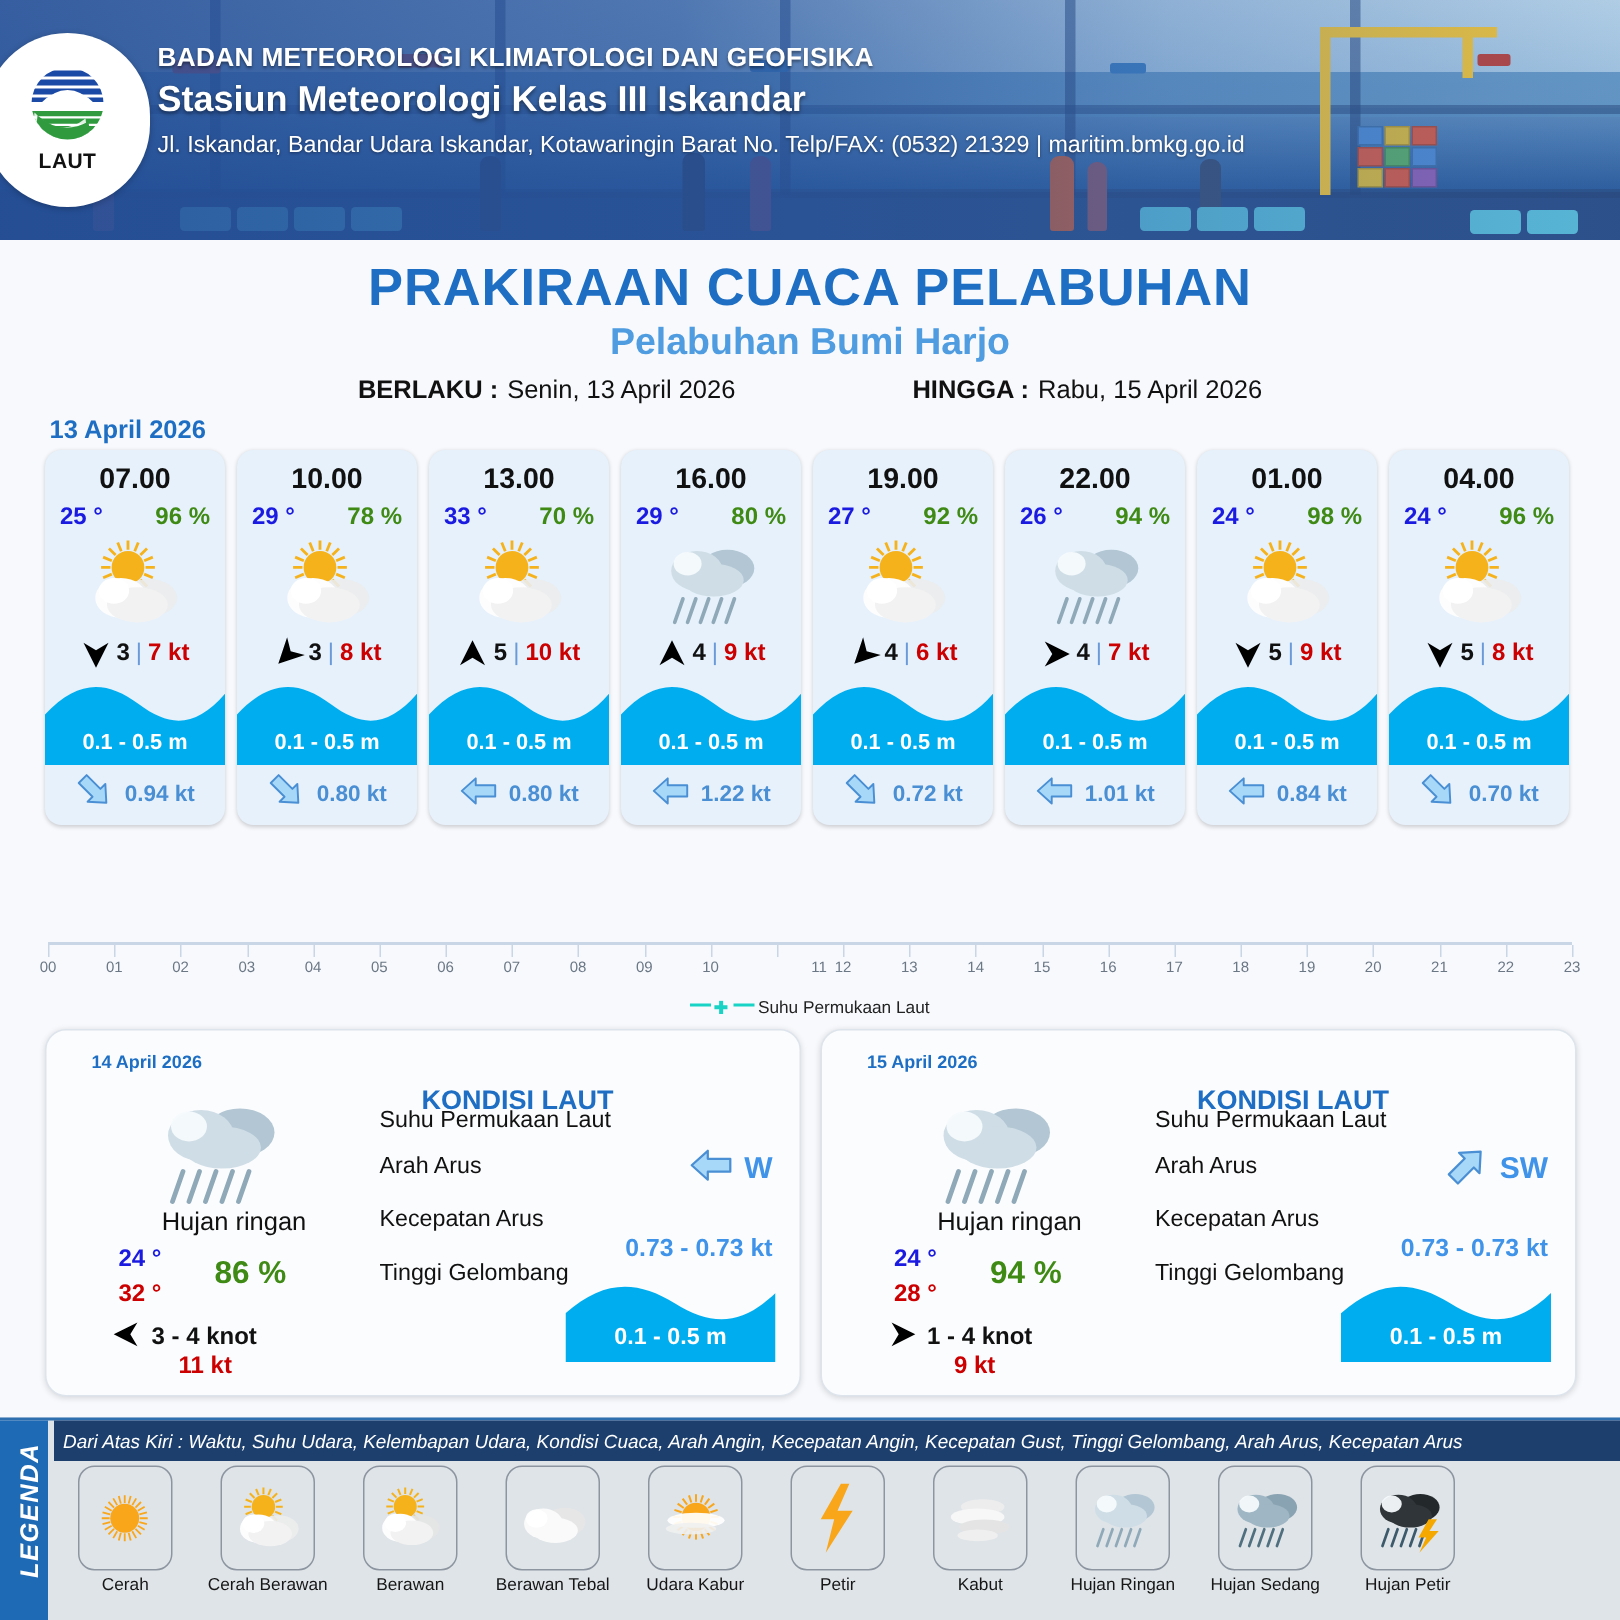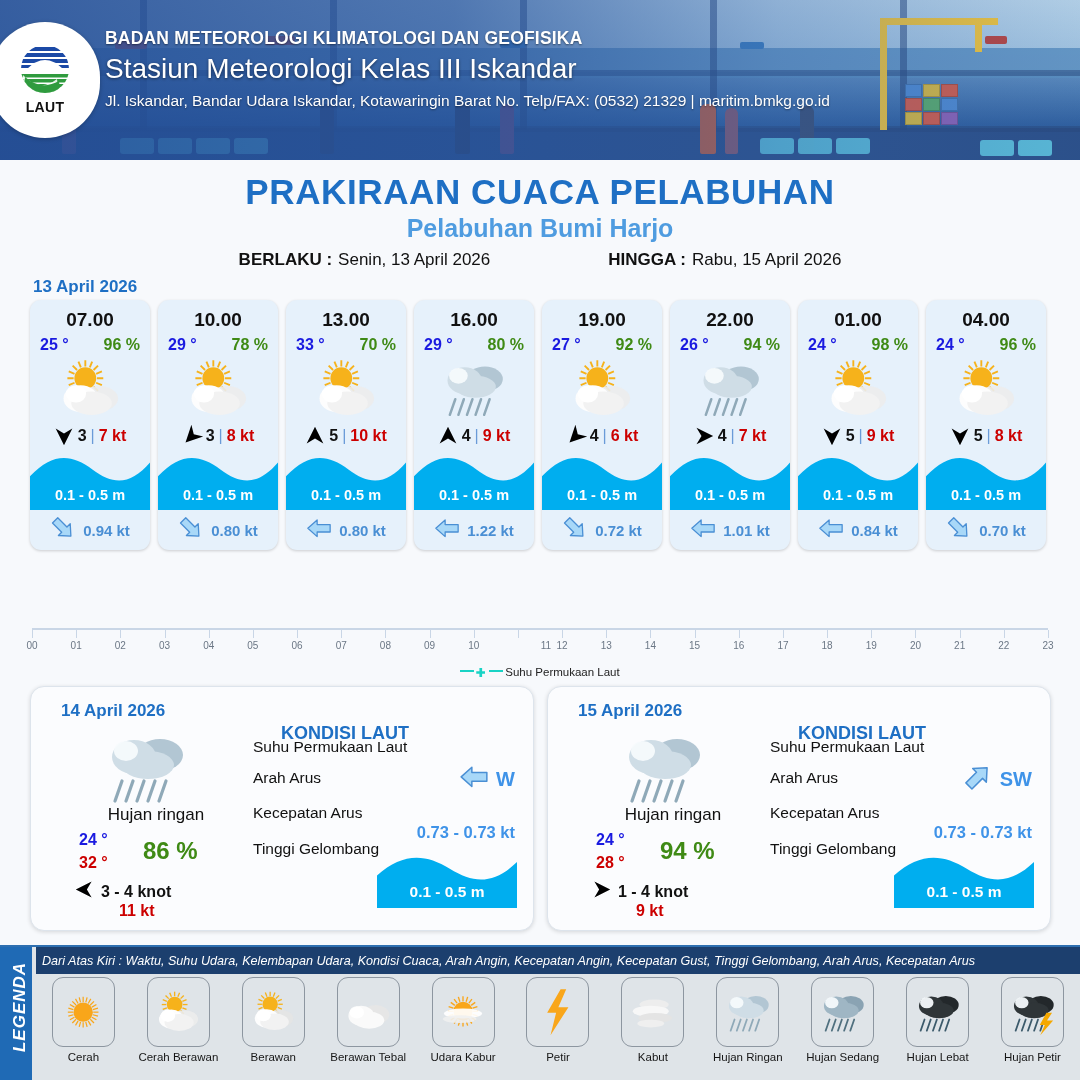--- a/index.html
+++ b/index.html
@@ -27,21 +27,21 @@
               background:linear-gradient(90deg,rgba(36,78,150,.88) 0%,rgba(40,84,156,.72) 42%,rgba(50,96,168,.30) 72%,rgba(60,104,175,.06) 100%); }
 
   .logo { position:absolute; left:-10px; top:22px; width:110px; height:116px; background:#fff;
           border-radius:55px; display:flex; flex-direction:column; align-items:center;
           justify-content:center; z-index:6; box-shadow:0 1px 4px rgba(0,0,0,.25); }
   .logo-mark { width:56px; height:52px; position:relative; }
   .logo-text { font-size:14px; font-weight:bold; color:#111; letter-spacing:.3px; margin-top:2px; }
 
   .hdr-text { position:absolute; left:105px; top:28px; z-index:6; color:#fff; }
   .hdr-l1 { font-size:17.5px; font-weight:bold; letter-spacing:.2px; text-shadow:0 1px 2px rgba(0,0,0,.45); }
-  .hdr-l2 { font-size:28px; font-weight:normal; margin-top:4px; text-shadow:0 1px 3px rgba(0,0,0,.5); }
+  .hdr-l2 { font-size:24px; font-weight:bold; margin-top:4px; text-shadow:0 1px 3px rgba(0,0,0,.5); }
   .hdr-l3 { font-size:15.5px; margin-top:7px; text-shadow:0 1px 2px rgba(0,0,0,.45); }
 
   
   .title1 { position:absolute; left:0; top:172px; width:1080px; text-align:center;
             font-size:35px; font-weight:bold; color:#1e6fc4; letter-spacing:.6px; }
   .title2 { position:absolute; left:0; top:214px; width:1080px; text-align:center;
             font-size:25px; font-weight:bold; color:#4f9ce0; }
   .validity { position:absolute; left:0; top:250px; width:1080px; display:flex;
               justify-content:center; gap:118px; font-size:17px; color:#111; }
   .validity b { font-weight:bold; }
@@ -79,26 +79,26 @@
                  font-size:11.5px; color:#222; }
   .cl-mark { display:inline-block; width:9px; height:9px; background:#19d3c5;
              clip-path:polygon(35% 0,65% 0,65% 35%,100% 35%,100% 65%,65% 65%,65% 100%,35% 100%,35% 65%,0 65%,0 35%,35% 35%);
              vertical-align:-1px; margin-right:4px; }
   .cl-line { display:inline-block; width:14px; height:2px; background:#19d3c5; vertical-align:4px; margin-right:2px; }
 
   
   .daypanel { position:absolute; top:686px; width:504px; height:245px; background:#fbfcfe;
               border:1px solid #dde4ec; border-radius:14px; box-shadow:0 1px 4px rgba(0,0,0,.14); }
   .dp1 { left:30px; } .dp2 { left:547px; }
-  .dp-date { position:absolute; left:30px; top:14px; font-size:17px; font-weight:bold; color:#1e6fc4; }
+  .dp-date { position:absolute; left:30px; top:14px; font-size:12px; font-weight:bold; color:#1e6fc4; }
   .dp-icon { position:absolute; left:65px; top:36px; width:92px; height:78px; }
   .dp-cond { position:absolute; left:0; top:118px; width:250px; text-align:center; font-size:17px; color:#111; }
   .dp-tmin { position:absolute; left:48px; top:144px; font-size:16px; font-weight:bold; color:#1a1ae0; }
   .dp-tmax { position:absolute; left:48px; top:167px; font-size:16px; font-weight:bold; color:#cc0000; }
-  .dp-hum { position:absolute; left:112px; top:150px; font-size:24px; font-weight:bold; color:#3f8a15; }
+  .dp-hum { position:absolute; left:112px; top:150px; font-size:21px; font-weight:bold; color:#3f8a15; }
   .dp-wind { position:absolute; left:44px; top:193px; display:flex; align-items:center; gap:7px;
              font-size:16px; font-weight:bold; color:#111; }
   .dp-gust { position:absolute; left:88px; top:215px; font-size:16px; font-weight:bold; color:#cc0000; }
   .dp-seahdr { position:absolute; left:222px; top:36px; font-size:18px; font-weight:bold; color:#1e6fc4;margin-left:28px; }
   .dp-lbl { position:absolute; left:222px; font-size:15.5px; color:#111; }
   .dp-l1 { top:51px; } .dp-l2 { top:82px; } .dp-l3 { top:117px; } .dp-l4 { top:153px; }
   .dp-cdir { position:absolute; right:18px; top:78px; display:flex; align-items:center; gap:7px;
              font-size:20px; font-weight:bold; color:#3f93e8; }
   .dp-cspd { position:absolute; right:18px; top:136px; font-size:16.5px; font-weight:bold; color:#3f93e8;text-align:right; }
   .dp-wavebox { position:absolute; right:16px; bottom:22px; width:140px; height:56px; }
@@ -958,35 +958,19 @@
           <svg viewBox="0 0 100 90" width="56" height="50.4">
     <ellipse cx="64" cy="32" rx="23" ry="16" fill="#23282b"></ellipse>
     <ellipse cx="38" cy="34" rx="22" ry="17" fill="#2f3538"></ellipse>
     <ellipse cx="52" cy="42" rx="26" ry="14" fill="#2f3538"></ellipse>
     <ellipse cx="30" cy="28" rx="12" ry="10" fill="#f6fafc" opacity=".95"></ellipse>
     <line x1="26" y1="58" x2="19" y2="78" stroke="#3c5a6b" stroke-width="3.2" stroke-linecap="round"></line>
             <line x1="37" y1="58" x2="30" y2="78" stroke="#3c5a6b" stroke-width="3.2" stroke-linecap="round"></line>
             <line x1="48" y1="58" x2="41" y2="78" stroke="#3c5a6b" stroke-width="3.2" stroke-linecap="round"></line>
             <line x1="59" y1="58" x2="52" y2="78" stroke="#3c5a6b" stroke-width="3.2" stroke-linecap="round"></line>
             <line x1="70" y1="58" x2="63" y2="78" stroke="#3c5a6b" stroke-width="3.2" stroke-linecap="round"></line>
-  </svg>
-        </div>
-    <div class="li-lab">Hujan Lebat</div>
-  </div>
-  <div class="li">
-    <div class="li-box">
-          <svg viewBox="0 0 100 90" width="56" height="50.4">
-    <ellipse cx="64" cy="32" rx="23" ry="16" fill="#23282b"></ellipse>
-    <ellipse cx="38" cy="34" rx="22" ry="17" fill="#2f3538"></ellipse>
-    <ellipse cx="52" cy="42" rx="26" ry="14" fill="#2f3538"></ellipse>
-    <ellipse cx="30" cy="28" rx="12" ry="10" fill="#f6fafc" opacity=".95"></ellipse>
-    <line x1="26" y1="58" x2="19" y2="78" stroke="#3c5a6b" stroke-width="3.2" stroke-linecap="round"></line>
-            <line x1="37" y1="58" x2="30" y2="78" stroke="#3c5a6b" stroke-width="3.2" stroke-linecap="round"></line>
-            <line x1="48" y1="58" x2="41" y2="78" stroke="#3c5a6b" stroke-width="3.2" stroke-linecap="round"></line>
-            <line x1="59" y1="58" x2="52" y2="78" stroke="#3c5a6b" stroke-width="3.2" stroke-linecap="round"></line>
-            <line x1="70" y1="58" x2="63" y2="78" stroke="#3c5a6b" stroke-width="3.2" stroke-linecap="round"></line>
             <polygon points="74,46 62,68 71,68 63,86 86,60 75,60 84,46" fill="#f5a800"></polygon>
   </svg>
         </div>
     <div class="li-lab">Hujan Petir</div>
   </div>
     </div>
 </div>
 
 </body></html>

